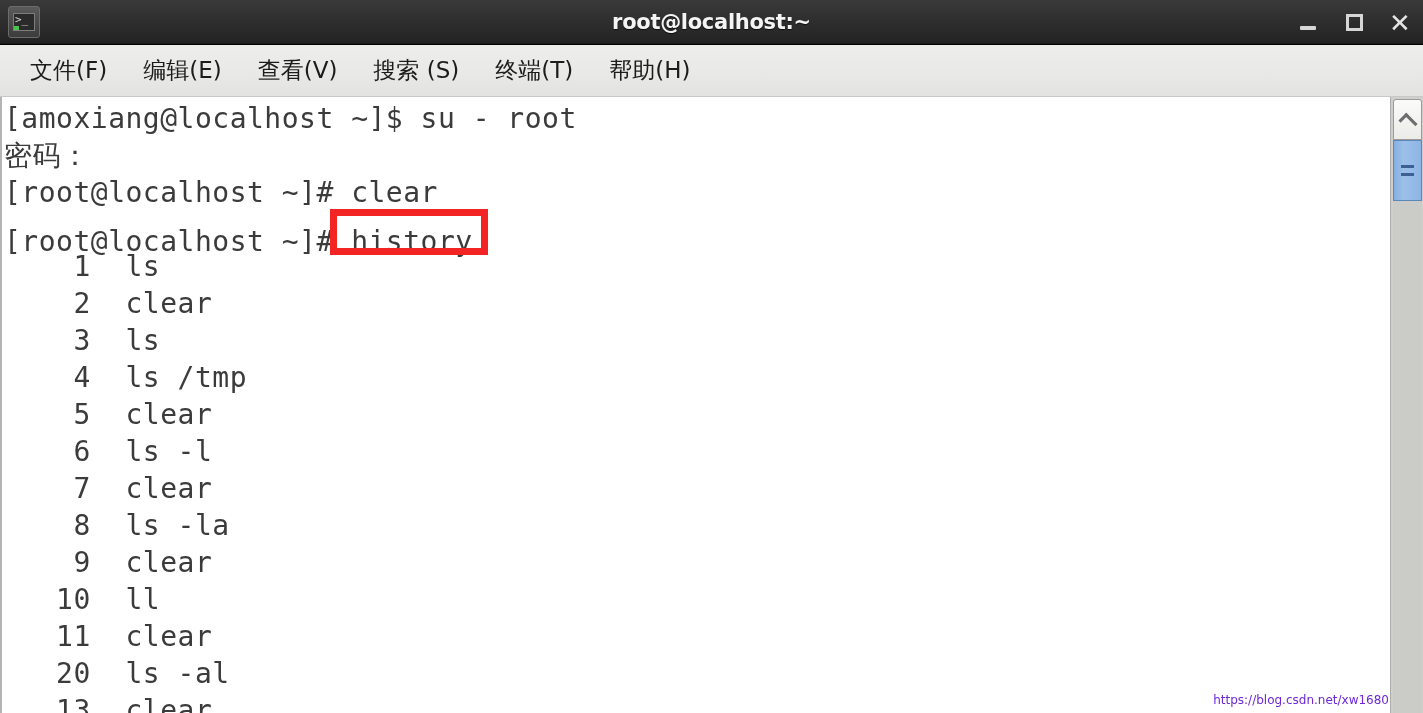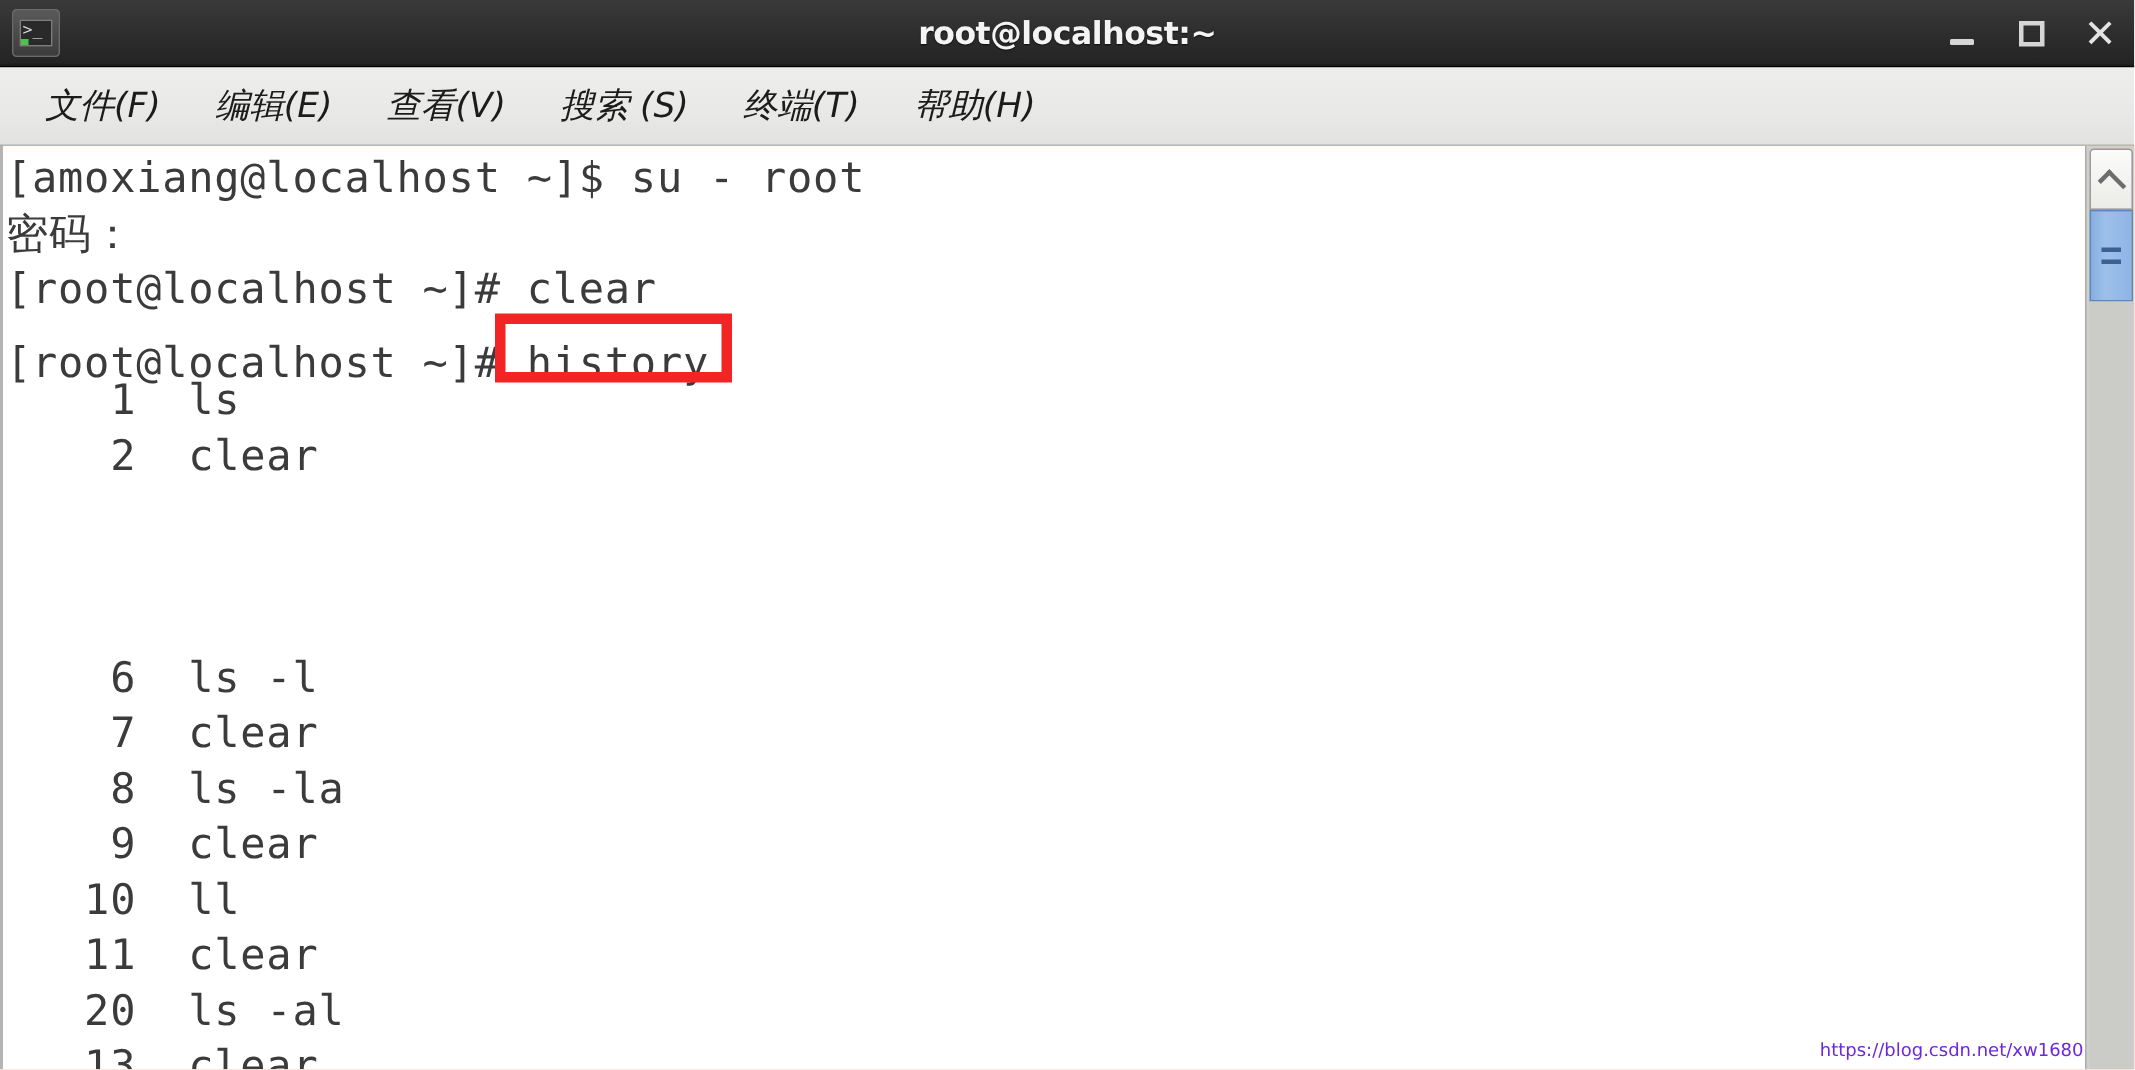--- a/index.html
+++ b/index.html
@@ -118,21 +118,20 @@
     position: absolute;
     left: 0; top: 45px;
     width: 1423px;
     height: 52px;
     background: linear-gradient(to bottom, #ededeb 0%, #e9e9e7 55%, #e2e2e0 100%);
     border-bottom: 1px solid #c8c8c6;
     box-sizing: border-box;
     display: flex;
     align-items: center;
     padding-left: 16px;
-    font-style: italic;
   }
   .menu-item {
     font-family: "DejaVu Sans", sans-serif;
     font-size: 23px;
     color: #1c1c1c;
     padding: 2px 14px;
     margin-right: 8px;
     cursor: default;
     white-space: nowrap;
     user-select: none;
@@ -287,20 +286,23 @@
   </div>
 
   <div class="term-frame">
     <div class="term-screen">
       <div class="term-line" style="top:3px;">[amoxiang@localhost ~]$ su - root</div>
       <div class="term-line" style="top:40px;">密码：</div>
       <div class="term-line" style="top:77px;">[root@localhost ~]# clear</div>
       <div class="term-line" style="top:126px;">[root@localhost ~]# history</div>
       <div class="term-line" style="top:151px;">    1  ls</div>
       <div class="term-line" style="top:188px;">    2  clear</div>
+      <div class="term-line" style="top:225px;">    3  ls</div>
+      <div class="term-line" style="top:262px;">    4  ls /tmp</div>
+      <div class="term-line" style="top:299px;">    5  clear</div>
       <div class="term-line" style="top:336px;">    6  ls -l</div>
       <div class="term-line" style="top:373px;">    7  clear</div>
       <div class="term-line" style="top:410px;">    8  ls -la</div>
       <div class="term-line" style="top:447px;">    9  clear</div>
       <div class="term-line" style="top:484px;">   10  ll</div>
       <div class="term-line" style="top:521px;">   11  clear</div>
       <div class="term-line" style="top:558px;">   20  ls -al</div>
       <div class="term-line" style="top:595px;">   13  clear</div>
     </div>
   </div>

